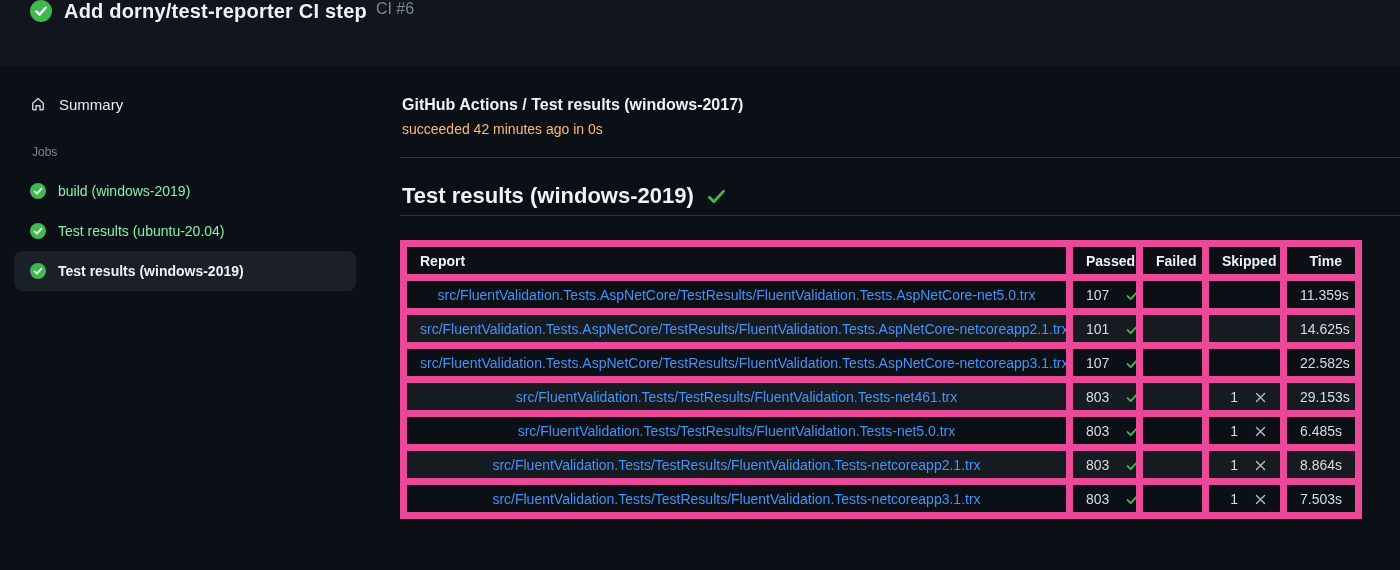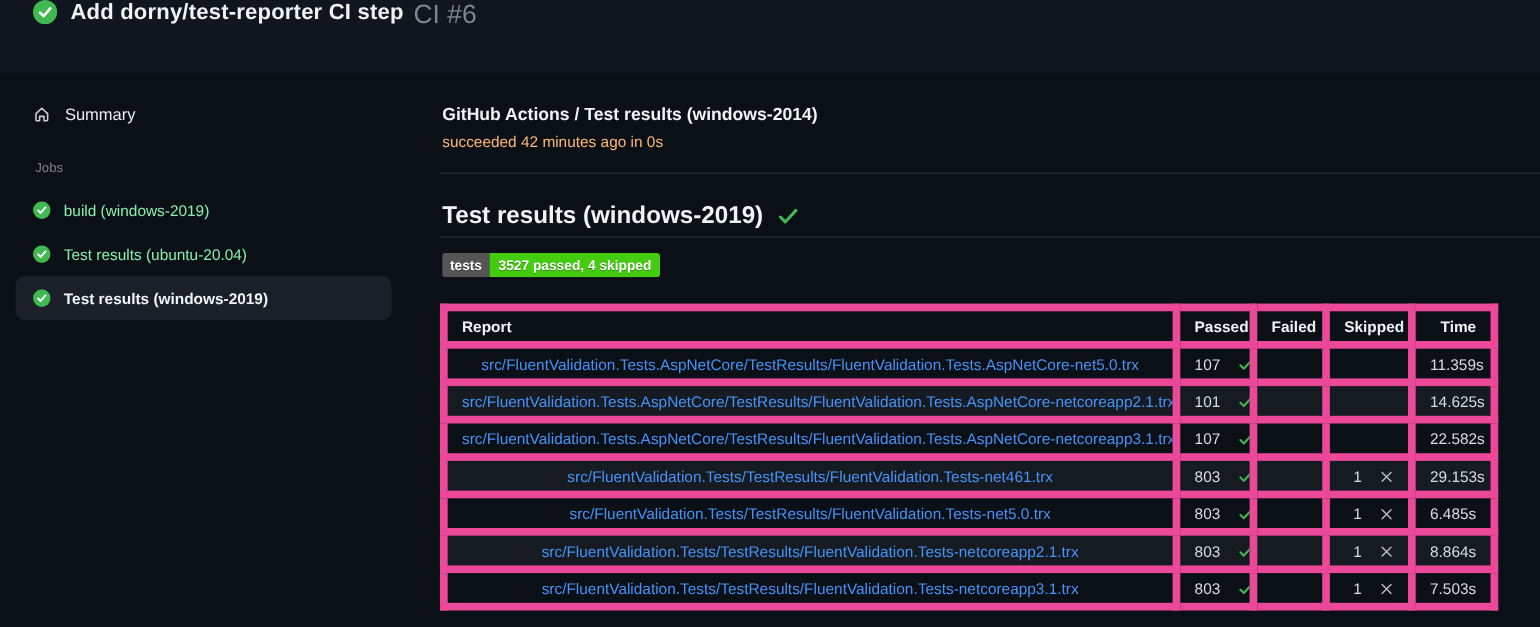--- a/index.html
+++ b/index.html
@@ -17,21 +17,21 @@
     background:#11151d;
     display:flex; align-items:flex-start;
     padding-left:30px;
   }
   .top-header .status-icon { flex:0 0 auto; display:block; }
   .top-header .run-title {
     margin-left:12px; font-size:20px; font-weight:700; color:#f0f3f6;
     letter-spacing:.2px;
   }
   .top-header .run-number {
-    margin-left:9px; font-size:24px; font-weight:400; color:#7d8590;
+    margin-left:9px; font-size:16px; font-weight:400; color:#7d8590;
   }
 
   
   .sidebar { position:absolute; top:66px; left:0; width:400px; bottom:0; }
   .summary-item {
     display:flex; align-items:center; gap:13px;
     height:32px; margin:22px 0 0 30px;
     font-size:15px; color:#e6edf3; cursor:pointer;
   }
   .jobs-label {
@@ -128,35 +128,31 @@
           <circle cx="8" cy="8" r="8" fill="#3fb950"></circle>
           <path d="M4.6 8.3 L7 10.6 L11.4 5.6" stroke="#ffffff" stroke-width="1.7" fill="none" stroke-linecap="round" stroke-linejoin="round"></path>
         </svg>
         <span>Test results (windows-2019)</span>
       </div>
     </div>
 </div>
 
 <div class="main">
   <div class="check-header">
-    <div class="check-title">GitHub Actions / Test results (windows-2014)</div>
+    <div class="check-title">GitHub Actions / Test results (windows-2017)</div>
     <div class="check-status">succeeded 42 minutes ago in 0s</div>
   </div>
 
   <div class="section-heading">
     <h2>Test results (windows-2019)</h2>
     <svg width="21" height="21" viewBox="0 0 16 16">
       <path d="M2.6 8.6 L6 12 L13.4 4" stroke="#3fb950" stroke-width="2.1" fill="none" stroke-linecap="round" stroke-linejoin="round"></path>
     </svg>
   </div>
 
-  <div class="badge">
-    <span class="badge-label">tests</span>
-    <span class="badge-value">3527 passed, 4 skipped</span>
-  </div>
 
   <table class="results-table">
     <colgroup>
       <col style="width:666px">
         <col style="width:70px">
         <col style="width:66px">
         <col style="width:78px">
         <col style="width:75px">
     </colgroup>
     <thead>

